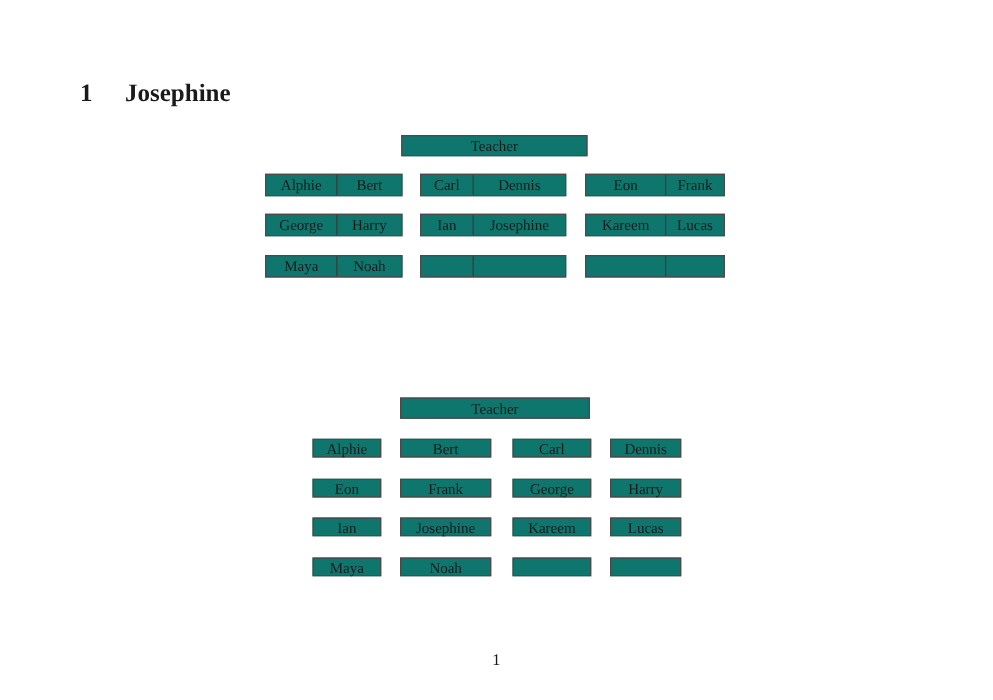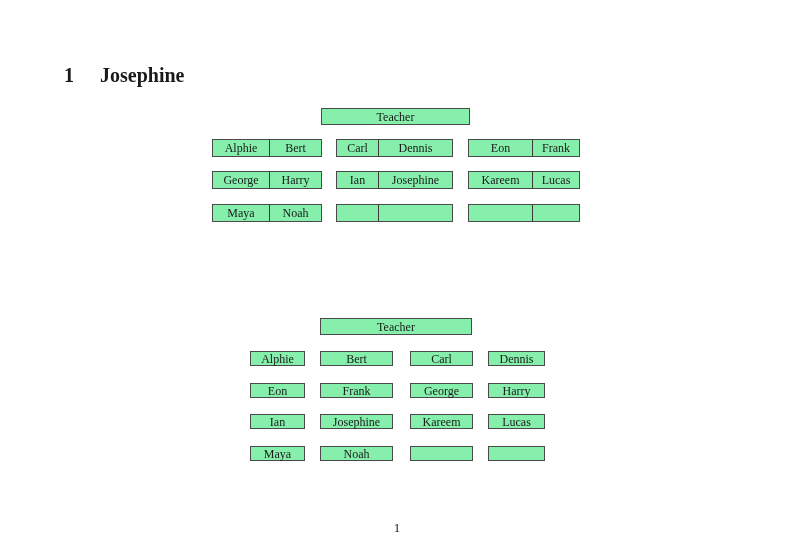--- a/index.html
+++ b/index.html
@@ -23,21 +23,21 @@
   }
   .heading .num { display: inline-block; width: 36px; }
   #heading-classical { top: 63px; }
   #heading-distributed { top: 274px; }
 
   
   .box {
     position: absolute;
     box-sizing: border-box;
     border: 1px solid #4a4a4a;
-    background: #86efac;
+    background: #0f766e;
     display: flex;
     align-items: center;
     justify-content: center;
     font-size: 12px;
     line-height: 1;
     white-space: nowrap;
   }
 
   
   #teacher-classical   { left: 321px; top: 108px; width: 149px; height: 17px; }

